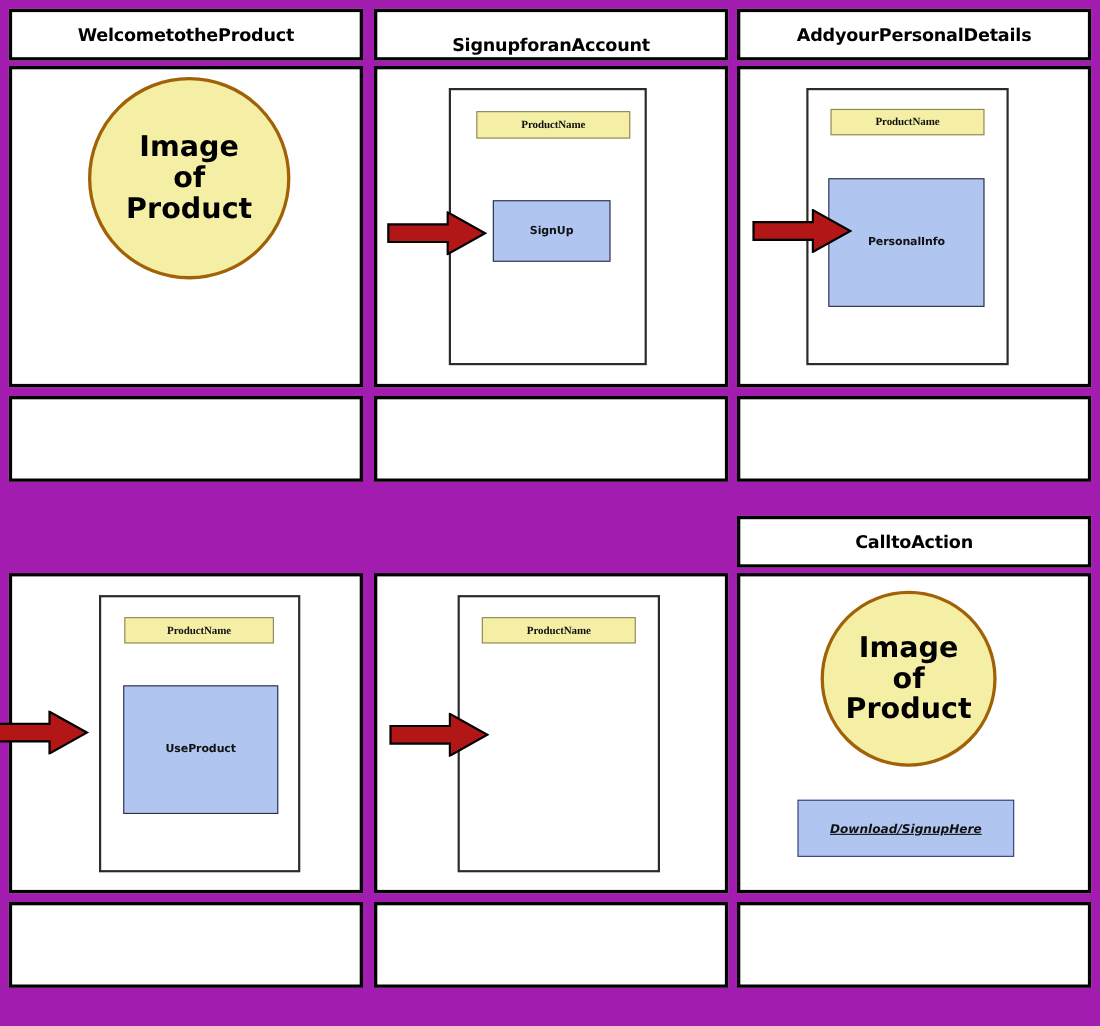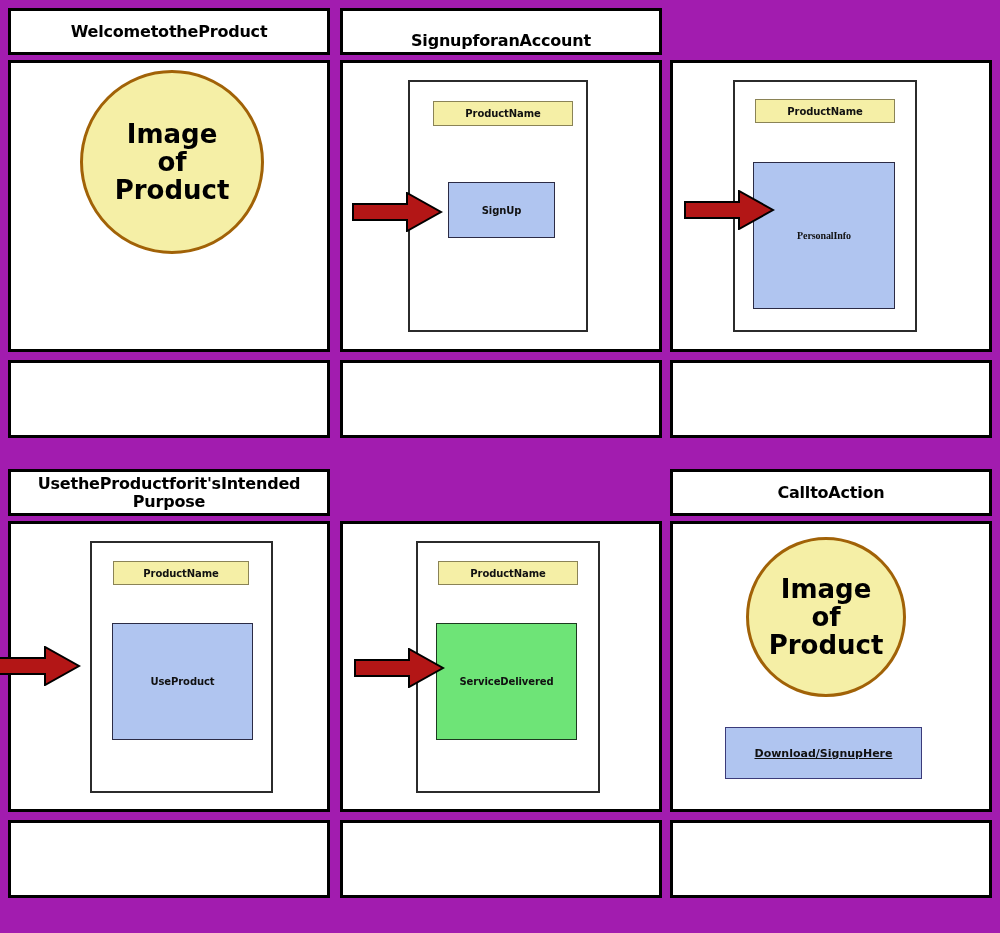--- a/index.html
+++ b/index.html
@@ -67,20 +67,21 @@
     border: 1px solid #8a8356;
     display: flex;
     align-items: center;
     justify-content: center;
   }
   .yellow-bar span {
     font-size: 10px;
     font-weight: bold;
     color: #111111;
     letter-spacing: -0.1px;
+    font-family: Liberation Serif, serif;
   }
   .blue-box {
     position: absolute;
     box-sizing: border-box;
     background: #b0c5f0;
     border: 1px solid #2b2b45;
     display: flex;
     align-items: center;
     justify-content: center;
   }
@@ -198,44 +199,44 @@
       <svg width="92" height="40" viewBox="0 0 92 40" xmlns="http://www.w3.org/2000/svg">
         <polygon points="2,12 56,12 56,1 90,20 56,39 56,28 2,28" fill="#b31616" stroke="#000000" stroke-width="2" stroke-linejoin="miter"></polygon>
       </svg>
     </div>
   </div>
 
   <div class="caption-box" style="left:340px; top:360px; width:322px; height:78px;">
     <span></span>
   </div>
 
+  <div class="title-box" style="left:670px; top:8px; width:322px; height:47px;">
+    <div class="title-text">AddyourPersonalDetails</div>
+  </div>
 
   <div class="body-box" style="left:670px; top:60px; width:322px; height:292px;">
     <div class="device-frame" style="left:60px; top:17px; width:184px; height:252px;">
       <div class="yellow-bar" style="left:20px; top:17px; width:140px; height:24px;">
         <span>ProductName</span>
       </div>
-      <div class="blue-box" style="left:18px; top:80px; width:142px; height:147px;font-family:Liberation Serif, serif;">
+      <div class="blue-box" style="left:18px; top:80px; width:142px; height:117px;">
         <span>PersonalInfo</span>
       </div>
     </div>
     <div class="arrow" style="left:10px; top:127px; width:92px; height:40px;">
       <svg width="92" height="40" viewBox="0 0 92 40" xmlns="http://www.w3.org/2000/svg">
         <polygon points="2,12 56,12 56,1 90,20 56,39 56,28 2,28" fill="#b31616" stroke="#000000" stroke-width="2" stroke-linejoin="miter"></polygon>
       </svg>
     </div>
   </div>
 
   <div class="caption-box" style="left:670px; top:360px; width:322px; height:78px;">
     <span></span>
   </div>
 
-  <div class="title-box" style="left:8px; top:469px; width:322px; height:47px;">
-    <div class="title-text">UsetheProductforit'sIntended Purpose</div>
-  </div>
 
   <div class="body-box" style="left:8px; top:521px; width:322px; height:291px;">
     <div class="device-frame" style="left:79px; top:17px; width:183px; height:252px;">
       <div class="yellow-bar" style="left:21px; top:18px; width:136px; height:24px;">
         <span>ProductName</span>
       </div>
       <div class="blue-box" style="left:20px; top:80px; width:141px; height:117px;">
         <span>UseProduct</span>
       </div>
     </div>
@@ -248,23 +249,20 @@
 
   <div class="caption-box" style="left:8px; top:820px; width:322px; height:78px;">
     <span></span>
   </div>
 
 
   <div class="body-box" style="left:340px; top:521px; width:322px; height:291px;">
     <div class="device-frame" style="left:73px; top:17px; width:184px; height:252px;">
       <div class="yellow-bar" style="left:20px; top:18px; width:140px; height:24px;">
         <span>ProductName</span>
-      </div>
-      <div class="green-box" style="left:18px; top:80px; width:141px; height:117px;">
-        <span>ServiceDelivered</span>
       </div>
     </div>
     <div class="arrow" style="left:10px; top:124px; width:92px; height:40px;">
       <svg width="92" height="40" viewBox="0 0 92 40" xmlns="http://www.w3.org/2000/svg">
         <polygon points="2,12 56,12 56,1 90,20 56,39 56,28 2,28" fill="#b31616" stroke="#000000" stroke-width="2" stroke-linejoin="miter"></polygon>
       </svg>
     </div>
   </div>
 
   <div class="caption-box" style="left:340px; top:820px; width:322px; height:78px;">
@@ -276,21 +274,21 @@
   </div>
 
   <div class="body-box" style="left:670px; top:521px; width:322px; height:291px;">
     <div class="circle" style="left:73px; top:13px; width:160px; height:160px;">
       <div class="circle-text">
         <div>Image</div>
         <div>of</div>
         <div>Product</div>
       </div>
     </div>
-    <div class="cta-box" style="left:52px; top:203px; width:197px; height:52px;">
+    <div class="cta-box" style="left:52px; top:203px; width:197px; height:52px;font-style:italic;">
       <span>Download/SignupHere</span>
     </div>
   </div>
 
   <div class="caption-box" style="left:670px; top:820px; width:322px; height:78px;">
     <span></span>
   </div>
 
 </div>
 

